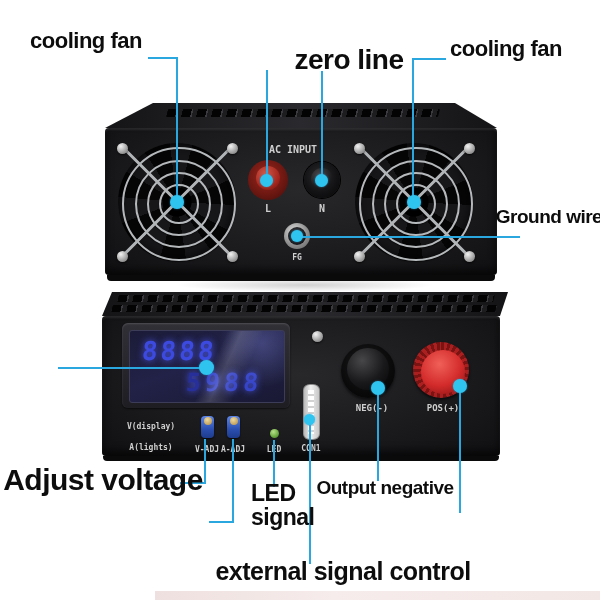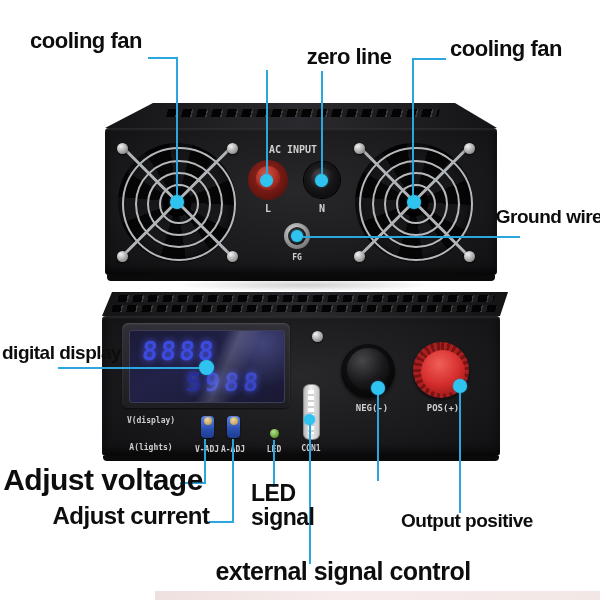--- a/index.html
+++ b/index.html
@@ -132,21 +132,21 @@
 
     <div class="bezel" style="left:20px;top:31px;width:168px;height:85px;">
       <div class="screen" style="left:7px;top:7px;width:154px;height:71px;">
         <div class="seg" style="left:12px;top:5px;font-size:26px;">8888</div>
         <div class="seg seg2" style="left:56px;top:37px;font-size:25px;letter-spacing:4px;color:#3644c8;">5988</div>
       </div>
     </div>
 
     <div class="screw" style="left:210px;top:39px;"></div>
 
-    <div class="devtext" style="left:49px;top:124px;font-size:8px;">V(display)</div>
+    <div class="devtext" style="left:49px;top:130px;font-size:8px;">V(display)</div>
     <div class="devtext" style="left:49px;top:151px;font-size:8px;">A(lights)</div>
 
     <div class="pot" style="left:99px;top:124px;">
         <i></i>
       </div>
     <div class="pot" style="left:125px;top:124px;">
         <i></i>
       </div>
     <div class="devtext" style="left:105px;top:153px;font-size:8px;">V-ADJ</div>
     <div class="devtext" style="left:131px;top:153px;font-size:8px;">A-ADJ</div>
@@ -203,28 +203,26 @@
   <div class="cl" style="left:309px;top:423px;width:2px;height:141px;"></div>
   <div class="dot" style="left:304px;top:414px;width:11px;height:11px;"></div>
 
   <div class="cl" style="left:377px;top:393px;width:2px;height:88px;"></div>
   <div class="dot" style="left:371px;top:381px;width:14px;height:14px;"></div>
 
   <div class="cl" style="left:459px;top:391px;width:2px;height:122px;"></div>
   <div class="dot" style="left:453px;top:379px;width:14px;height:14px;"></div>
 
   <div class="lbl ctr" style="left:86px;top:29px;font-size:22px;">cooling fan</div>
-  <div class="lbl ctr" style="left:349px;top:45px;font-size:22px;">zero line</div>
+  <div class="lbl ctr" style="left:349px;top:45px;font-size:28px;">zero line</div>
   <div class="lbl ctr" style="left:506px;top:37px;font-size:22px;">cooling fan</div>
   <div class="lbl ctr" style="left:549px;top:207px;font-size:19px;">Ground wire</div>
-  <div class="lbl" style="left:2px;top:343px;font-size:19px;">digital display</div>
   <div class="lbl ctr" style="left:103px;top:464px;font-size:30px;">Adjust voltage</div>
-  <div class="lbl ctr" style="left:131px;top:503px;font-size:24px;">Adjust current</div>
   <div class="lbl" style="left:251px;top:481px;font-size:23px;">
     <div>LED</div>
     <div>signal</div>
   </div>
-  <div class="lbl ctr" style="left:467px;top:511px;font-size:19px;">Output positive</div>
+  <div class="lbl ctr" style="left:385px;top:478px;font-size:19px;">Output negative</div>
   <div class="lbl ctr" style="left:343px;top:558px;font-size:25px;text-align:right;">external signal control</div>
 
   <div class="abs" style="left:155px;top:591px;width:445px;height:9px;
               background:linear-gradient(90deg,#eee0de,#f6eceb 40%,#f3e7e5);z-index:1;"></div>
 </div>
 
 </body></html>

